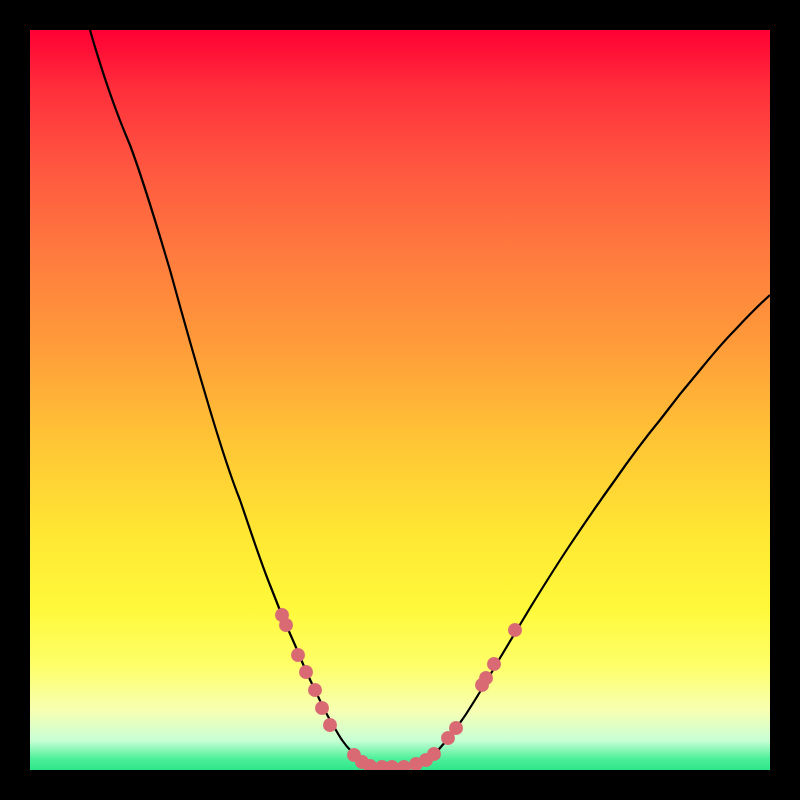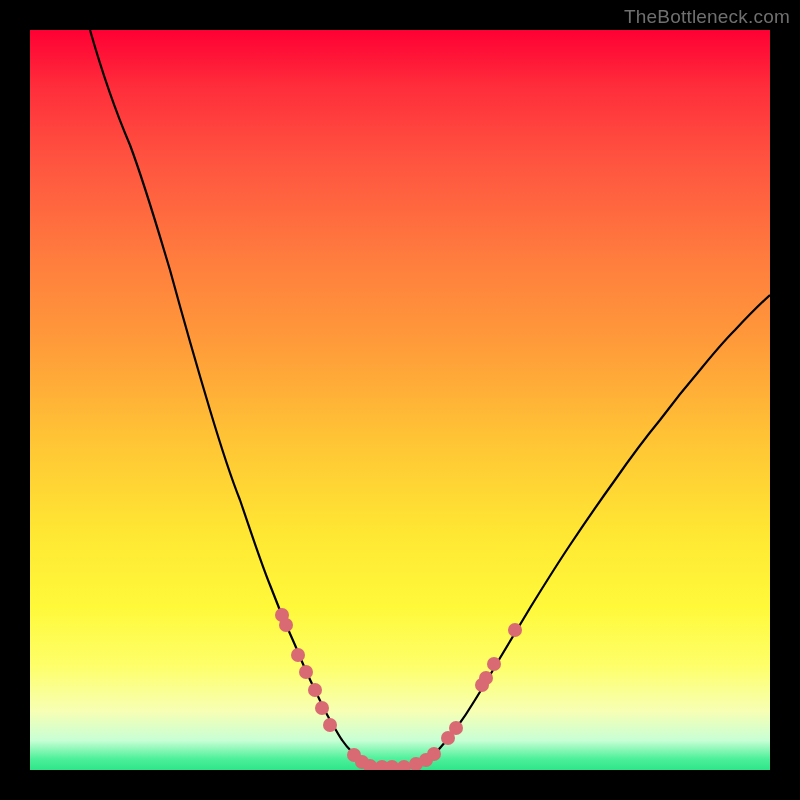--- a/index.html
+++ b/index.html
@@ -128,14 +128,13 @@
         <circle cx="418" cy="708" r="7"></circle>
         <circle cx="426" cy="698" r="7"></circle>
         <circle cx="452" cy="655" r="7"></circle>
         <circle cx="456" cy="648" r="7"></circle>
         <circle cx="464" cy="634" r="7"></circle>
         <circle cx="485" cy="600" r="7"></circle>
       </g>
     </svg>
   </div>
 
-  <div class="watermark">TheBottleneck.com</div>
 </div>
 
 </body></html>

